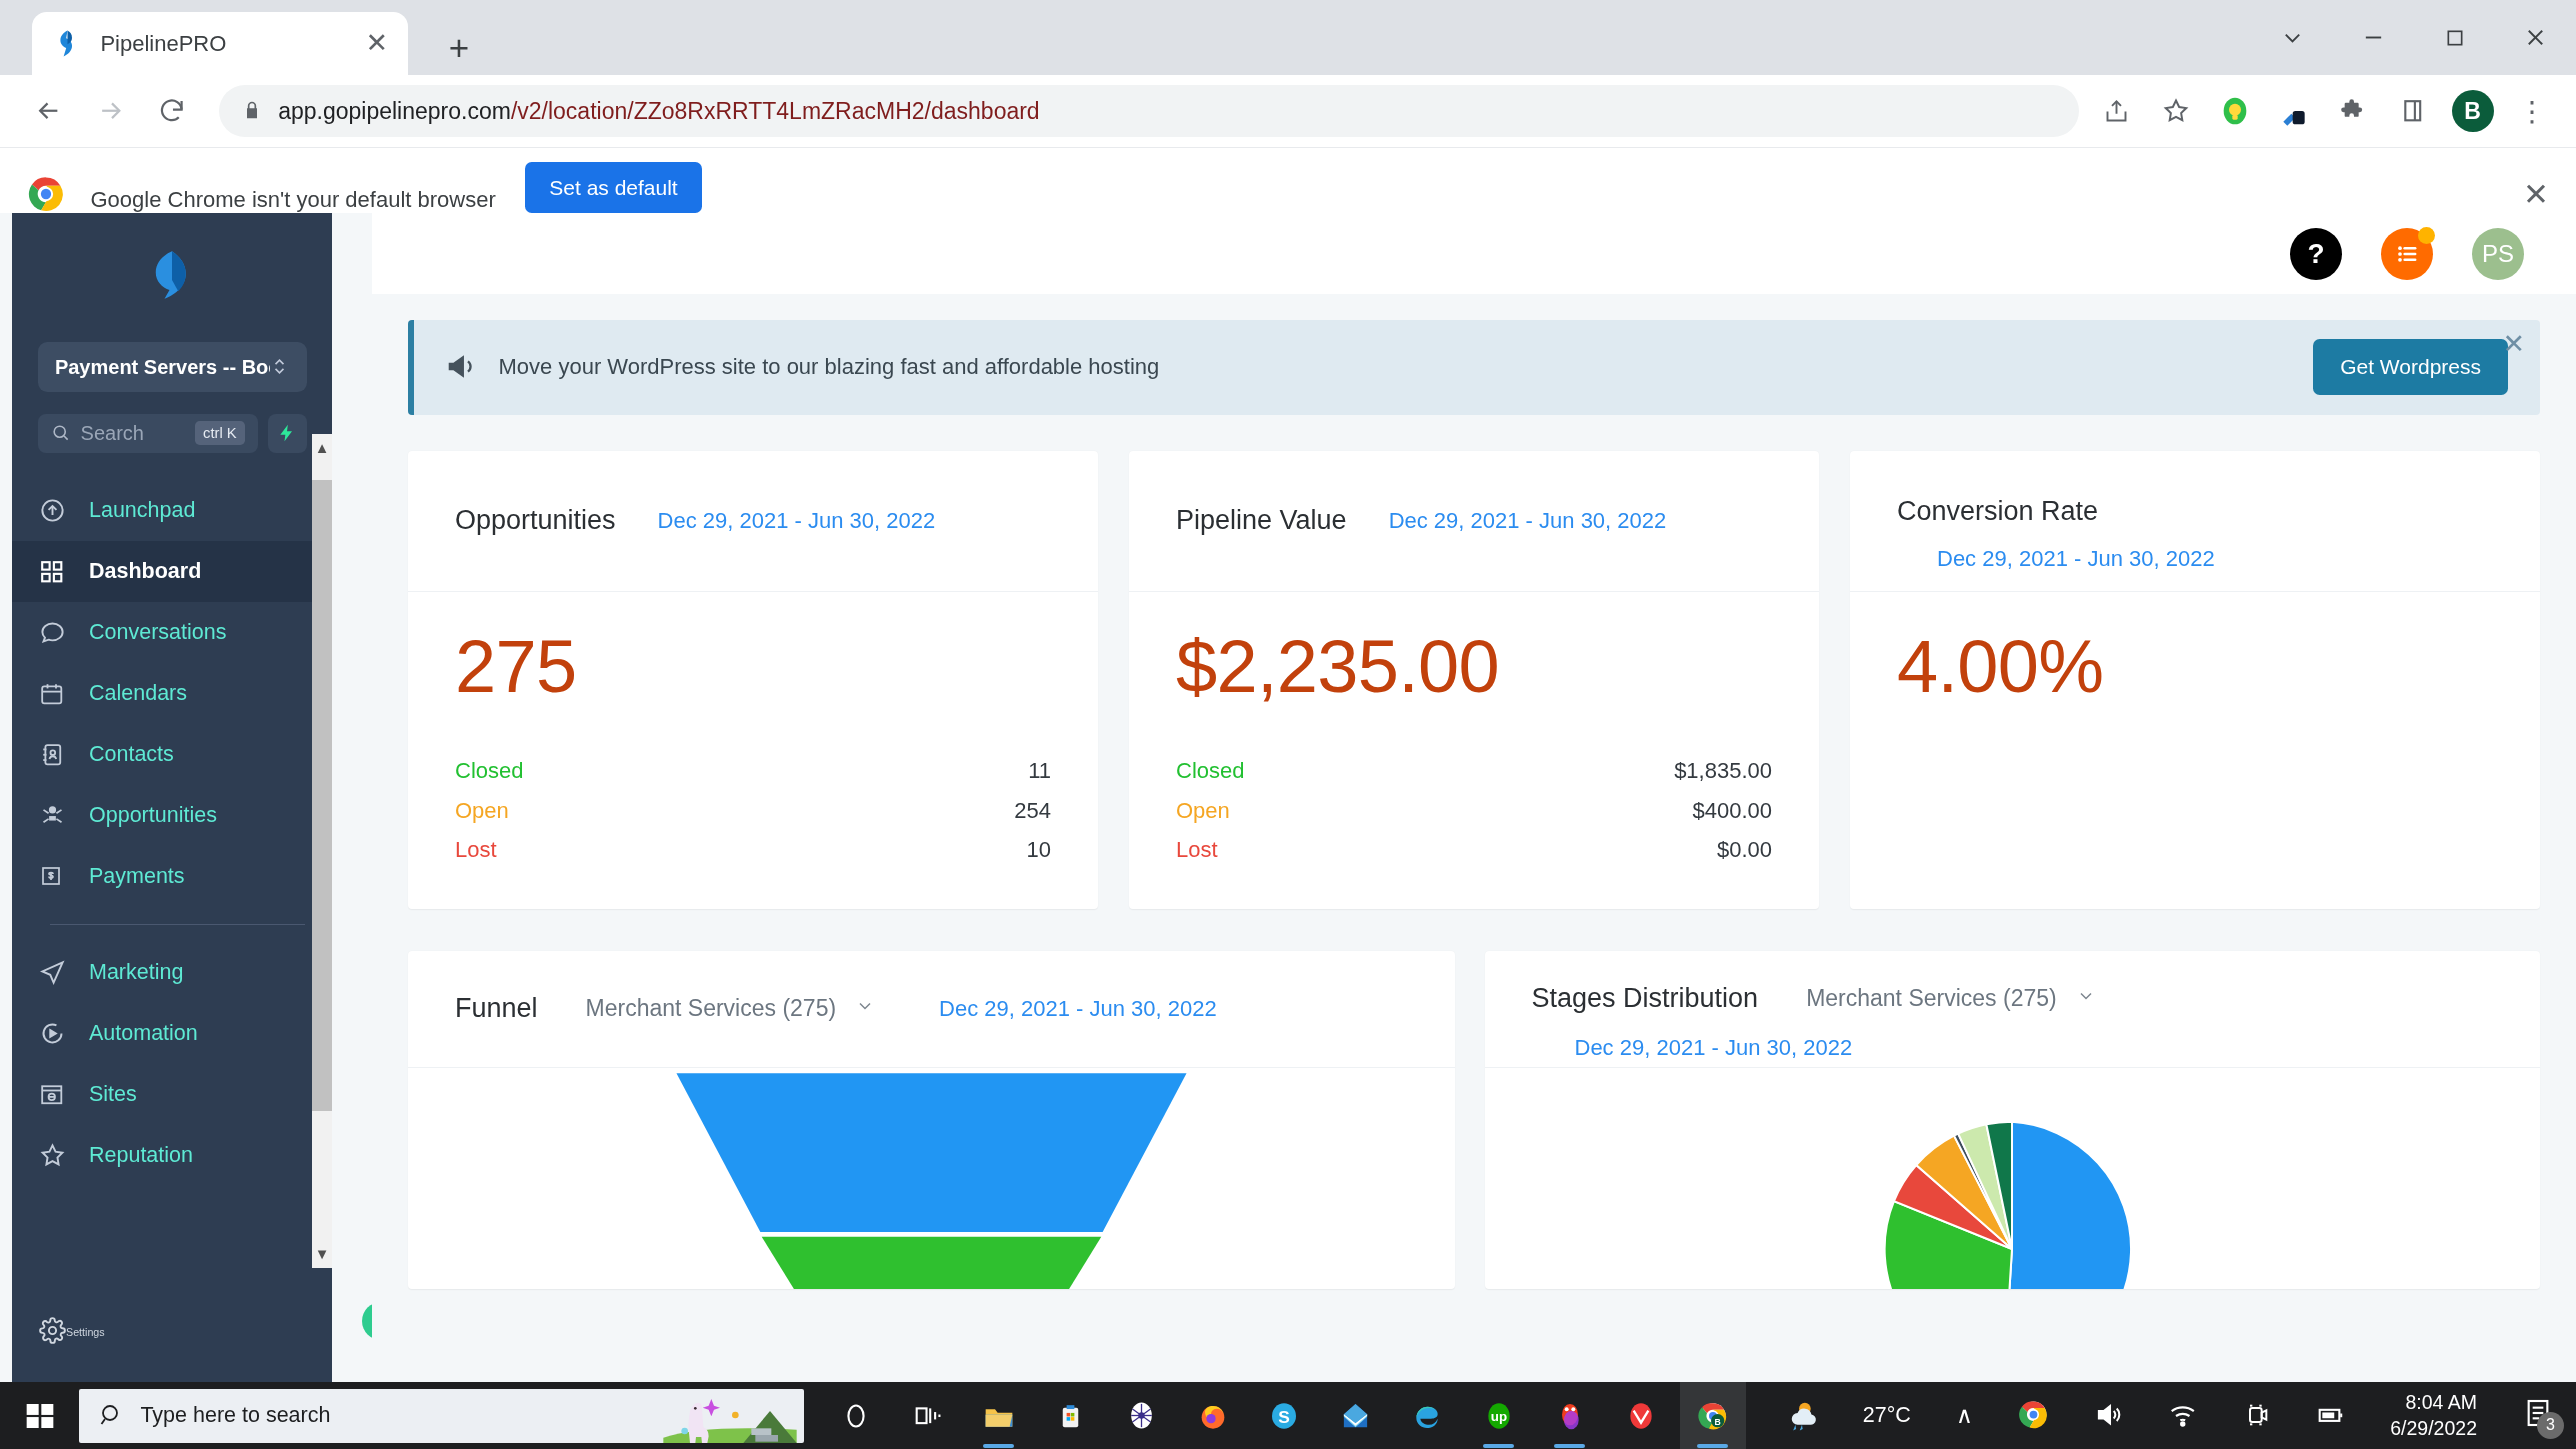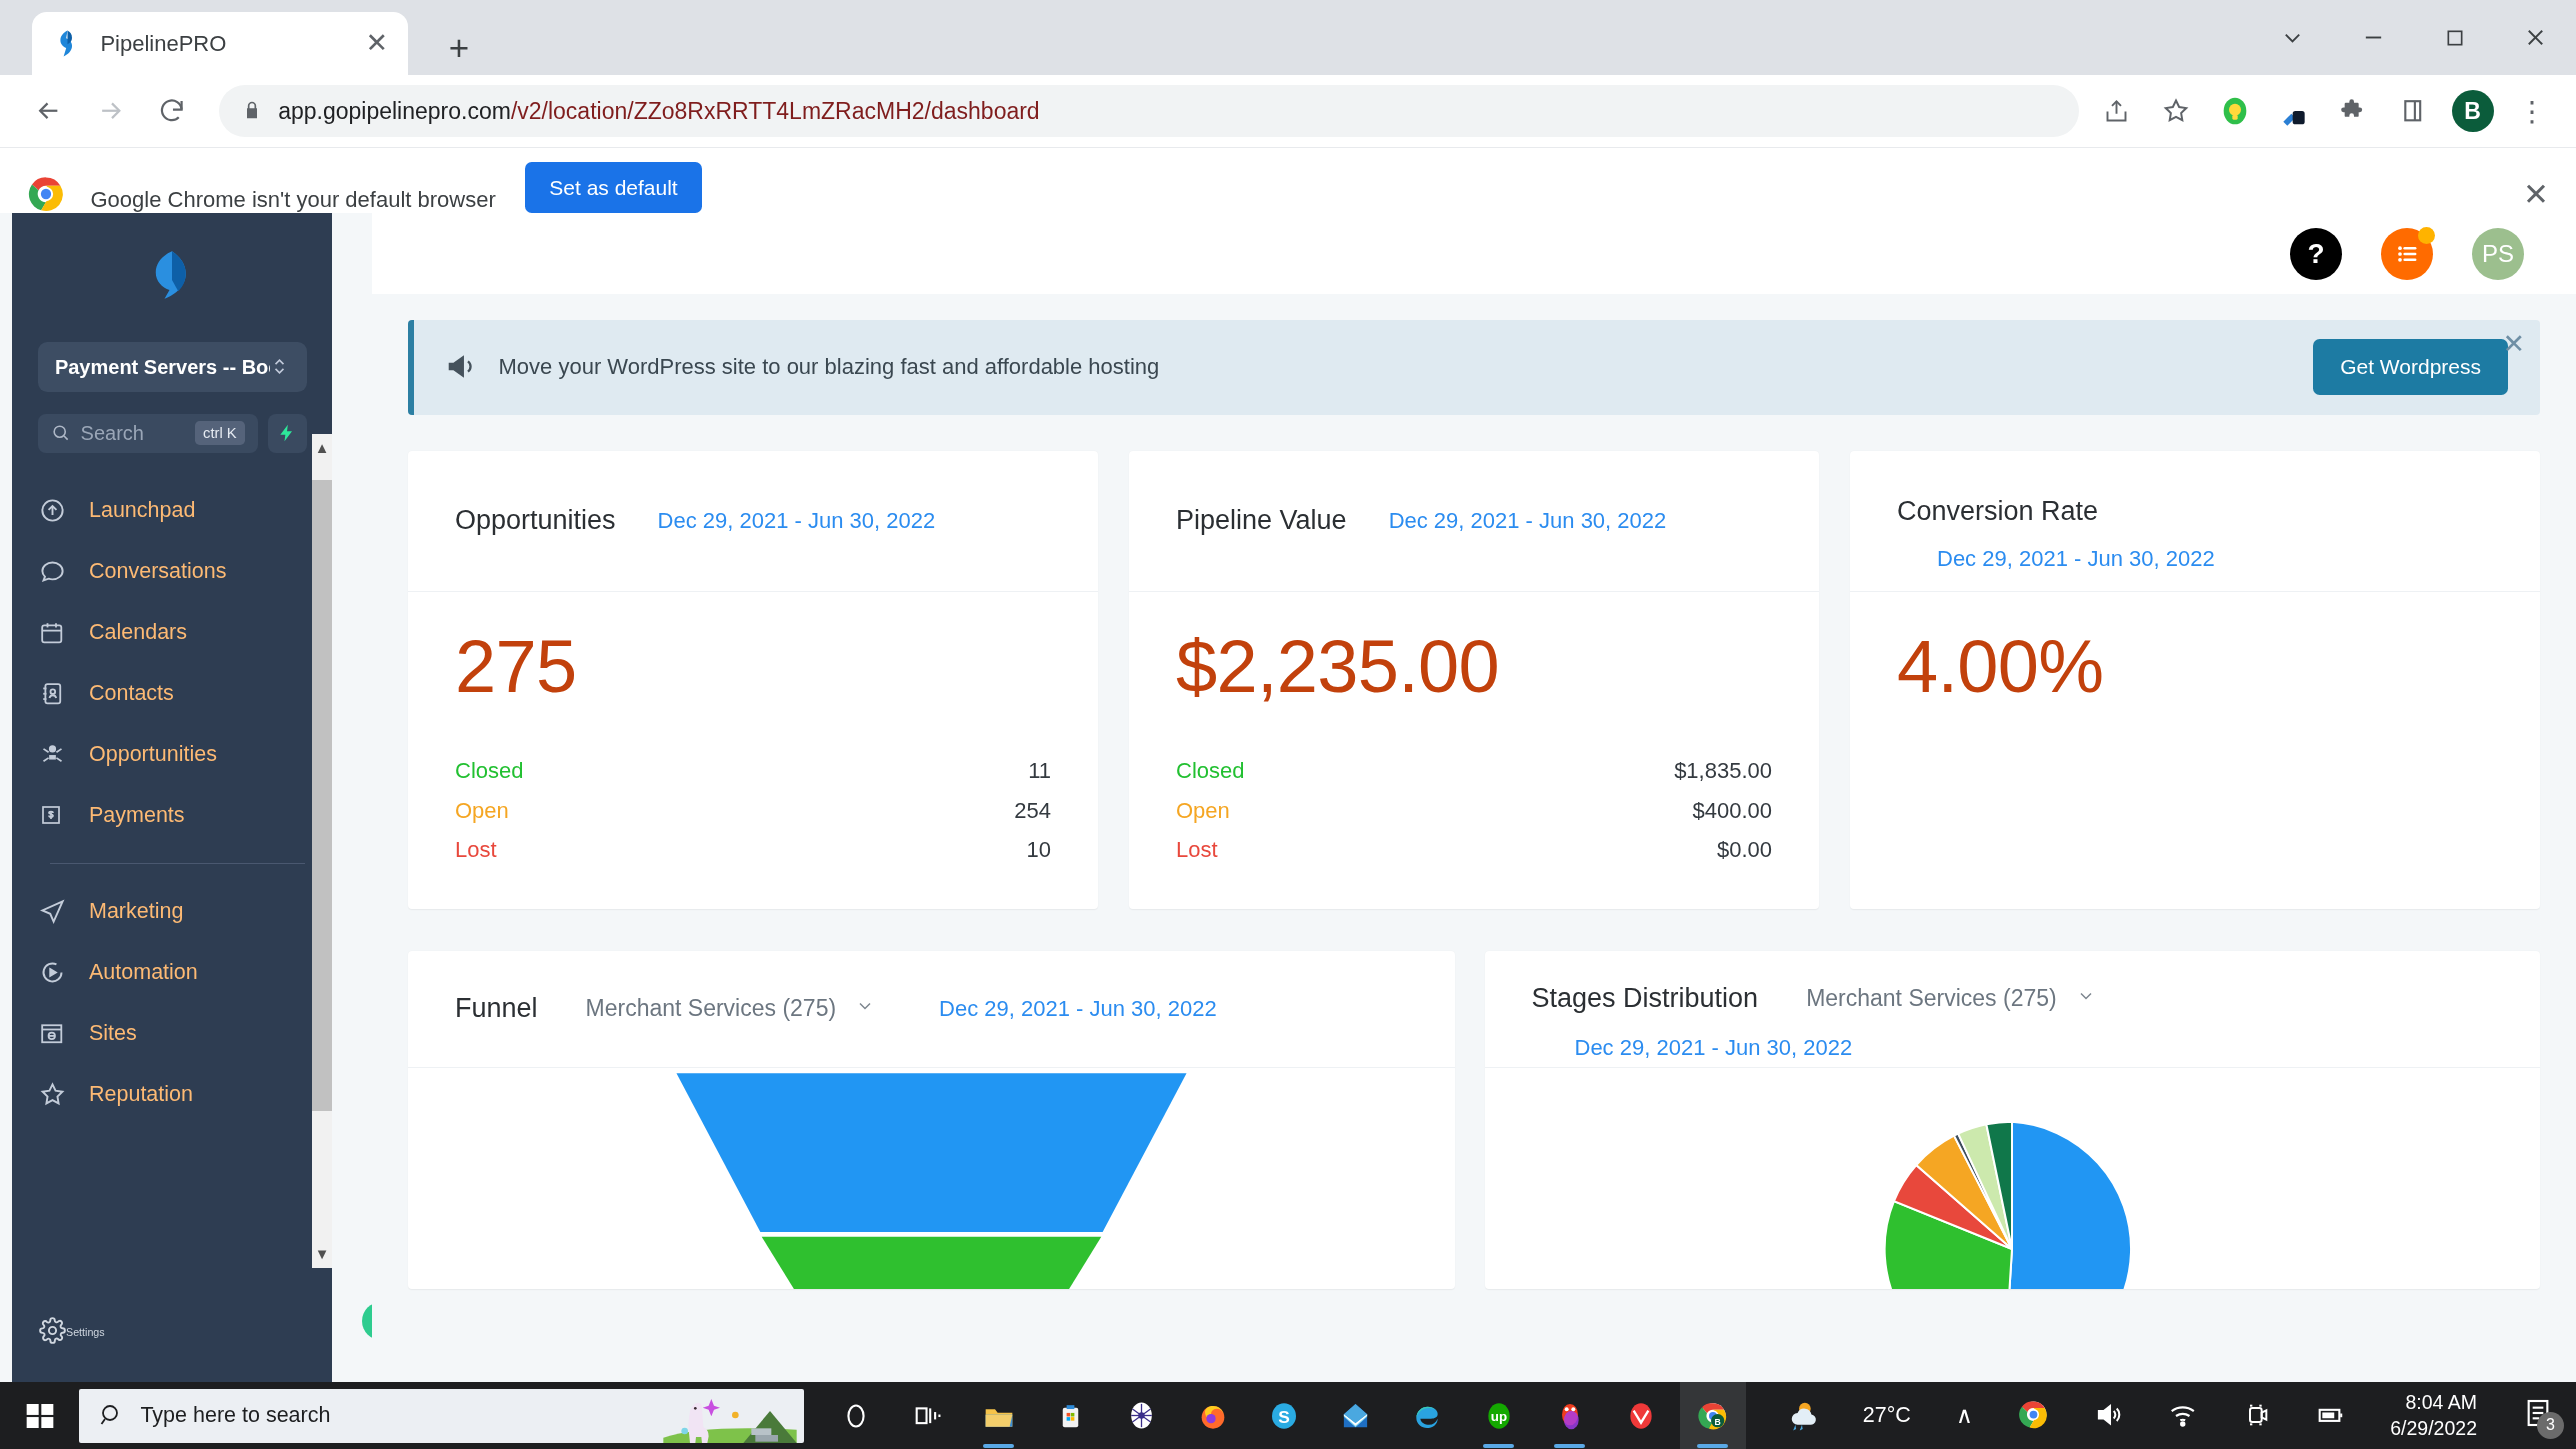--- a/index.html
+++ b/index.html
@@ -70,21 +70,21 @@
   .searchrow { margin:21.5px 25.5px 0 25.5px; display:flex; align-items:center; gap:9.4px; }
   .searchbox { flex:1; height:39px; background:#3a4a60; border-radius:8px; display:flex; align-items:center; padding:0 13.4px; }
   .searchbox .sico { color:#aeb8c7; margin-right:10.7px; }
   .searchbox .sph { font-size:20px; color:#9aa6b7; }
   .kbd { margin-left:auto; background:#55637a; color:#e6ebf2; font-size:14.8px; border-radius:4.7px; padding:4px 8px; }
   .flash { width:39px; height:39px; background:#3a4a60; border-radius:8px; display:flex; align-items:center; justify-content:center; }
 
   .navlist { margin-top:27px; }
   .navitem { height:61px; display:flex; align-items:center; padding:0 0 0 27px; cursor:pointer; }
   .navitem .ni { width:38px; flex:0 0 38px; display:flex; align-items:center; color:#c3ccd9; }
-  .navitem .nl { font-size:21.5px; color:#fdba74; margin-left:12px; white-space:nowrap;}
+  .navitem .nl { font-size:21.5px; color:#5eead4; margin-left:12px; white-space:nowrap;}
   .navitem.active { background:#253347; }
   .navitem.active .nl { color:#fff; font-weight:600; }
   .navitem.active .ni { color:#fff; }
   .divider { height:0.7px; background:#4a5870; margin:17.4px 27px 17.4px 38px; }
 
   .settings-row { position:absolute; left:0; bottom:20px; width:360px; height:61px;
                   display:flex; align-items:center; padding-left:27px; cursor:pointer; }
   .collapse-btn { position:absolute; left:362px; bottom:42px; width:38px; height:38px; border-radius:50%;
                   background:#2ecc8f; display:flex; align-items:center; justify-content:center; color:#0b5b3f; }
   .sb-scroll { position:absolute; right:0; top:221px; width:20px; bottom:114px; background:#f1f1f1; }
@@ -328,20 +328,31 @@
           <span class="ni">
             <svg width="27" height="27" viewBox="0 0 24 24" fill="none" stroke="currentColor" stroke-width="1.7">
                 <circle cx="12" cy="12" r="9"></circle>
                 <path d="M12 16V8"></path>
                 <path d="M8.5 11.5L12 8l3.5 3.5"></path>
               </svg>
           </span>
           <span class="nl">Launchpad</span>
         </div>
 
+        <div class="navitem active">
+          <span class="ni">
+            <svg width="25.5" height="25.5" viewBox="0 0 24 24" fill="none" stroke="currentColor" stroke-width="2">
+                <rect x="3" y="3" width="7" height="7"></rect>
+                <rect x="14" y="3" width="7" height="7"></rect>
+                <rect x="3" y="14" width="7" height="7"></rect>
+                <rect x="14" y="14" width="7" height="7"></rect>
+              </svg>
+          </span>
+          <span class="nl">Dashboard</span>
+        </div>
 
         <div class="navitem">
           <span class="ni">
             <svg width="27" height="27" viewBox="0 0 24 24" fill="none" stroke="currentColor" stroke-width="1.7">
                 <path d="M21 11.5c0 4.1-4 7.5-9 7.5-1.2 0-2.4-.2-3.4-.6L4 20l1.3-3.4C3.9 15.2 3 13.4 3 11.5 3 7.4 7 4 12 4s9 3.4 9 7.5z"></path>
               </svg>
           </span>
           <span class="nl">Conversations</span>
         </div>
 

